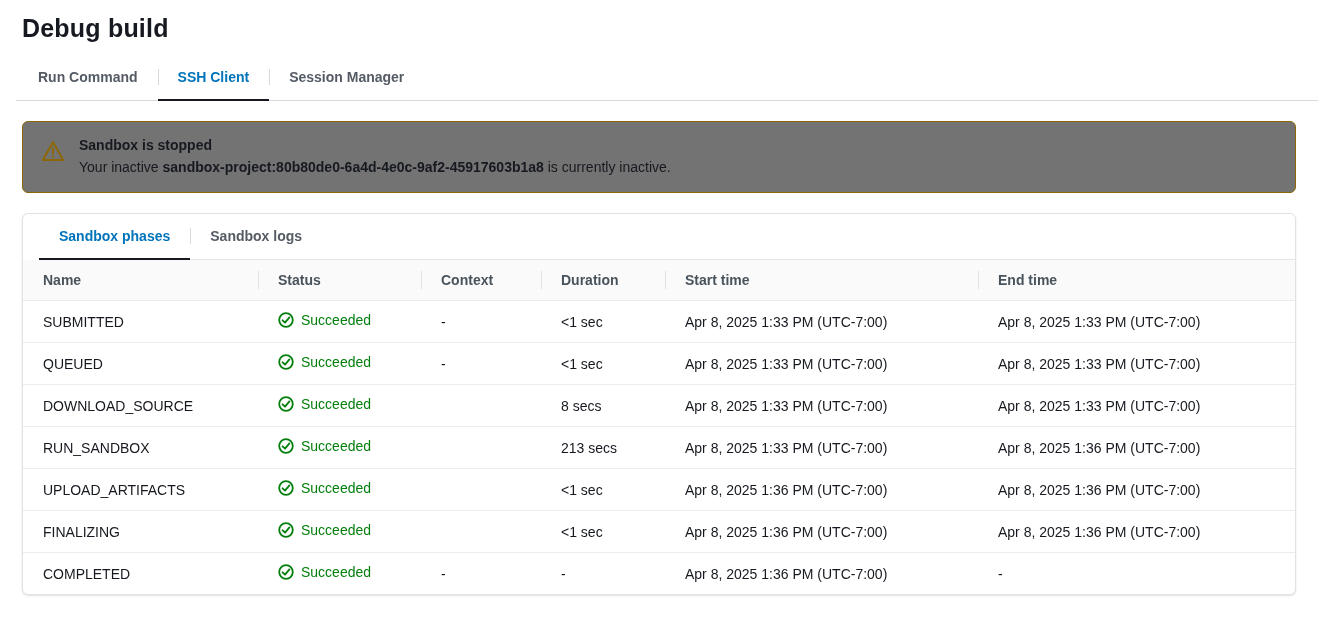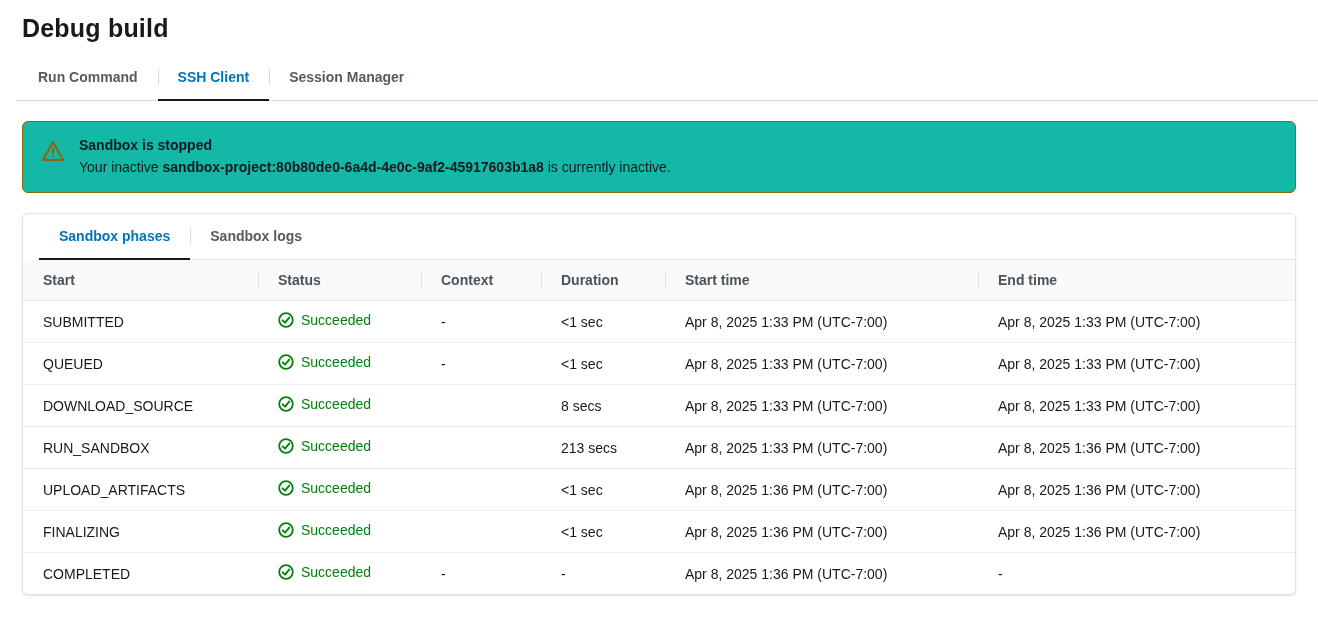--- a/index.html
+++ b/index.html
@@ -37,21 +37,21 @@
   
   .top-tabs { margin-top: 12px; padding: 0 22px; border-bottom: 1px solid #d5dbdb; }
   .top-tabs .tab:first-child { padding-left: 0; }
 
   
   .content { padding: 20px 22px 0 22px; }
 
   
   .alert {
     display:flex; align-items:flex-start; gap:14px;
-    background:#14b8a6;
+    background:#737373;
     border:1px solid #8d6605;
     border-radius:6px;
     padding:15px 18px 17px 18px;
   }
   .alert-icon { flex:0 0 auto; margin-top:2px; }
   .alert-title { font-size:14px; font-weight:700; color:#16191f; }
   .alert-message { font-size:14px; margin-top:6px; color:#16191f; }
   .alert-message b { font-weight:700; }
 
   
@@ -129,21 +129,21 @@
 
     <section class="card">
       <nav class="tabs card-tabs">
         <div class="tab active">Sandbox phases</div>
         <div class="tab">Sandbox logs</div>
       </nav>
 
       <table>
         <thead>
           <tr>
-            <th class="col-name">Start</th>
+            <th class="col-name">Name</th>
             <th class="col-status">Status</th>
             <th class="col-context">Context</th>
             <th class="col-duration">Duration</th>
             <th class="col-start">Start time</th>
             <th class="col-end">End time</th>
           </tr>
         </thead>
         <tbody id="phases-body">
   <tr>
     <td>SUBMITTED</td>

